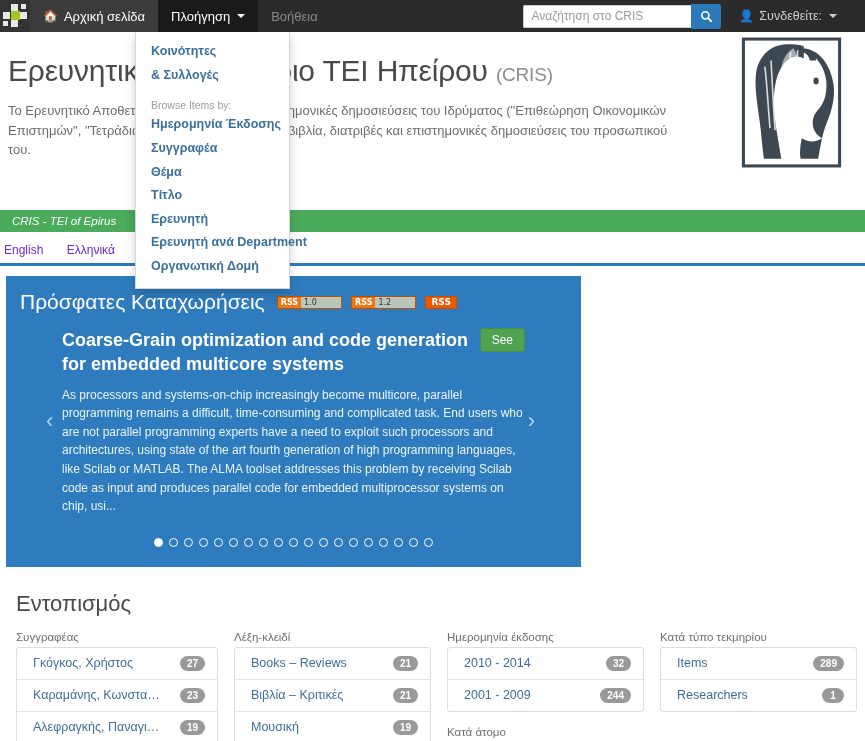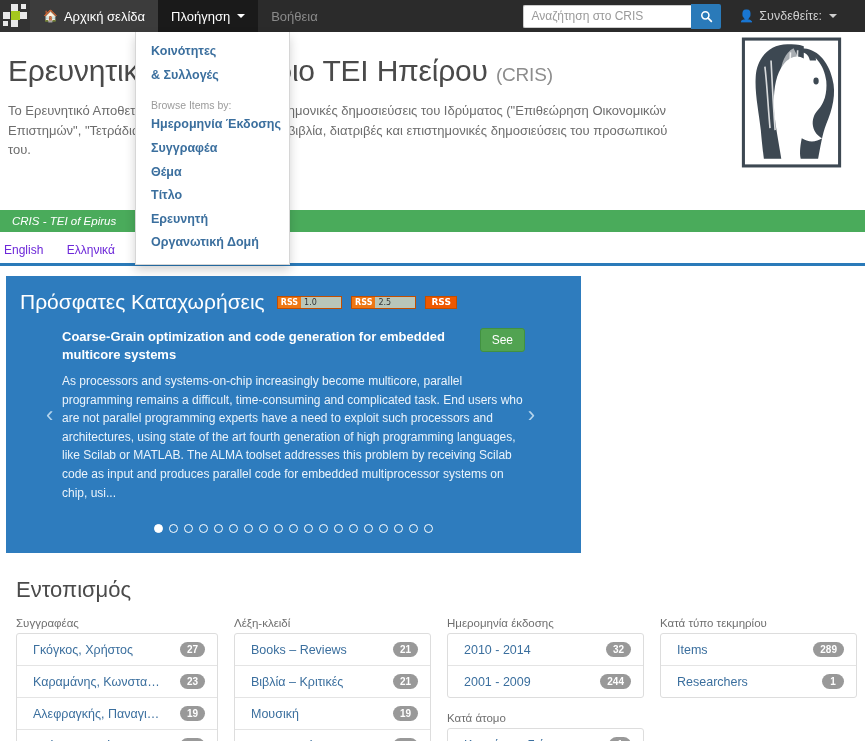--- a/index.html
+++ b/index.html
@@ -213,21 +213,21 @@
     height:13px;
     background:#ee5800; color:#fff;
     border:1px solid #c24e00;
     padding:0 5px;
     font-size:9px; font-weight:bold;
     font-family:"DejaVu Sans", sans-serif;
   }
   .slide-body { padding:0 56px; }
   .slide-title-row { display:flex; align-items:flex-start; margin-bottom:9px; }
   .slide-title {
-    color:#fff; font-size:13px; font-weight:bold;
+    color:#fff; font-size:18px; font-weight:bold;
     line-height:1.35; flex:1;
   }
   .see-btn {
     background:#51a351; color:#fff;
     border:1px solid #419141;
     border-radius:3px;
     padding:4px 11px;
     font-size:12px;
     margin-left:8px;
     cursor:pointer;
@@ -348,20 +348,21 @@
 <div class="dropdown">
   <div class="dd-item">Κοινότητες</div>
   <div class="dd-item">&amp; Συλλογές</div>
   <div class="dd-gap"></div>
   <div class="dd-head">Browse Items by:</div>
   <div class="dd-item">Ημερομηνία Έκδοσης</div>
   <div class="dd-item">Συγγραφέα</div>
   <div class="dd-item">Θέμα</div>
   <div class="dd-item">Τίτλο</div>
   <div class="dd-item">Ερευνητή</div>
+  <div class="dd-item">Ερευνητή ανά Department</div>
   <div class="dd-item">Οργανωτική Δομή</div>
 </div>
 
 <div class="hero">
   <h1 class="hero-title">
     <span>Ερευνητικό Αποθετήριο</span>
     <span>ΤΕΙ Ηπείρου</span>
     <span class="sub">(CRIS)</span>
   </h1>
   <p class="hero-desc">Το Ερευνητικό Αποθετήριο (CRIS) περιέχει επιστημονικές δημοσιεύσεις του Ιδρύματος ("Επιθεώρηση Οικονομικών Επιστημών", "Τετράδια", Εισηγήσεις), καθώς και βιβλία, διατριβές και επιστημονικές δημοσιεύσεις του προσωπικού του.</p>
@@ -400,21 +401,21 @@
   <div class="slider-head">
     <span class="slider-title">Πρόσφατες Καταχωρήσεις</span>
 
     <span class="rss-badge">
       <span class="lbl">RSS</span>
       <span class="ver">1.0</span>
     </span>
 
     <span class="rss-badge">
       <span class="lbl">RSS</span>
-      <span class="ver">2.5</span>
+      <span class="ver">1.2</span>
     </span>
 
     <span class="rss-solid">RSS</span>
   </div>
 
   <div class="slide-arrow left">‹</div>
   <div class="slide-arrow right">›</div>
 
   <div class="slide-body">
     <div class="slide-title-row">

